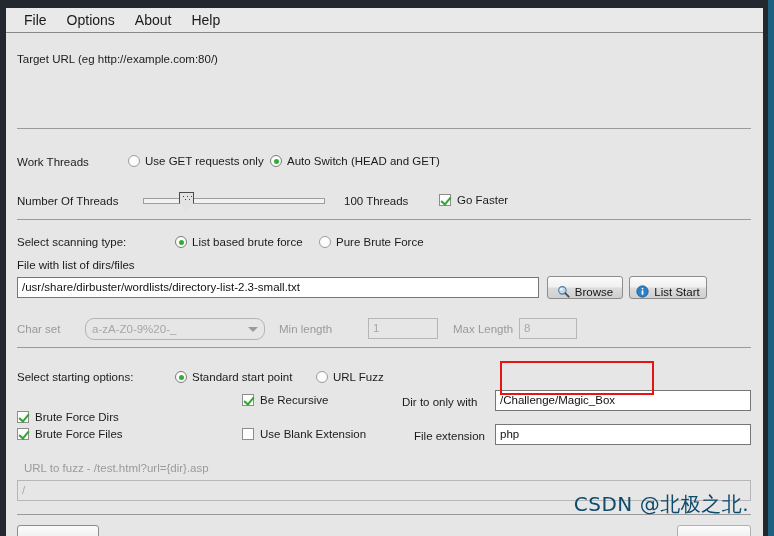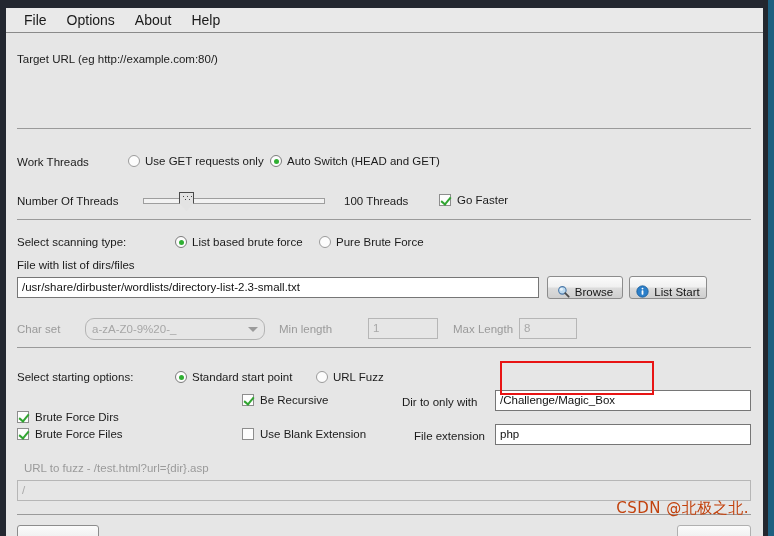--- a/index.html
+++ b/index.html
@@ -253,22 +253,22 @@
     border: 2px solid #e81414;
     pointer-events: none;
     z-index: 20;
   }
 
   
   #watermark {
     position: absolute;
     right: 14px;
     bottom: 18px;
-    font-size: 15px;
-    color: #c2410c;
+    font-size: 20px;
+    color: #0c4a6e;
     font-family: "DejaVu Sans", sans-serif;
     letter-spacing: 0.5px;
     white-space: nowrap;
     z-index: 15;
   }
 </style>
 </head>
 <body>
 
 <div id="desktop">

